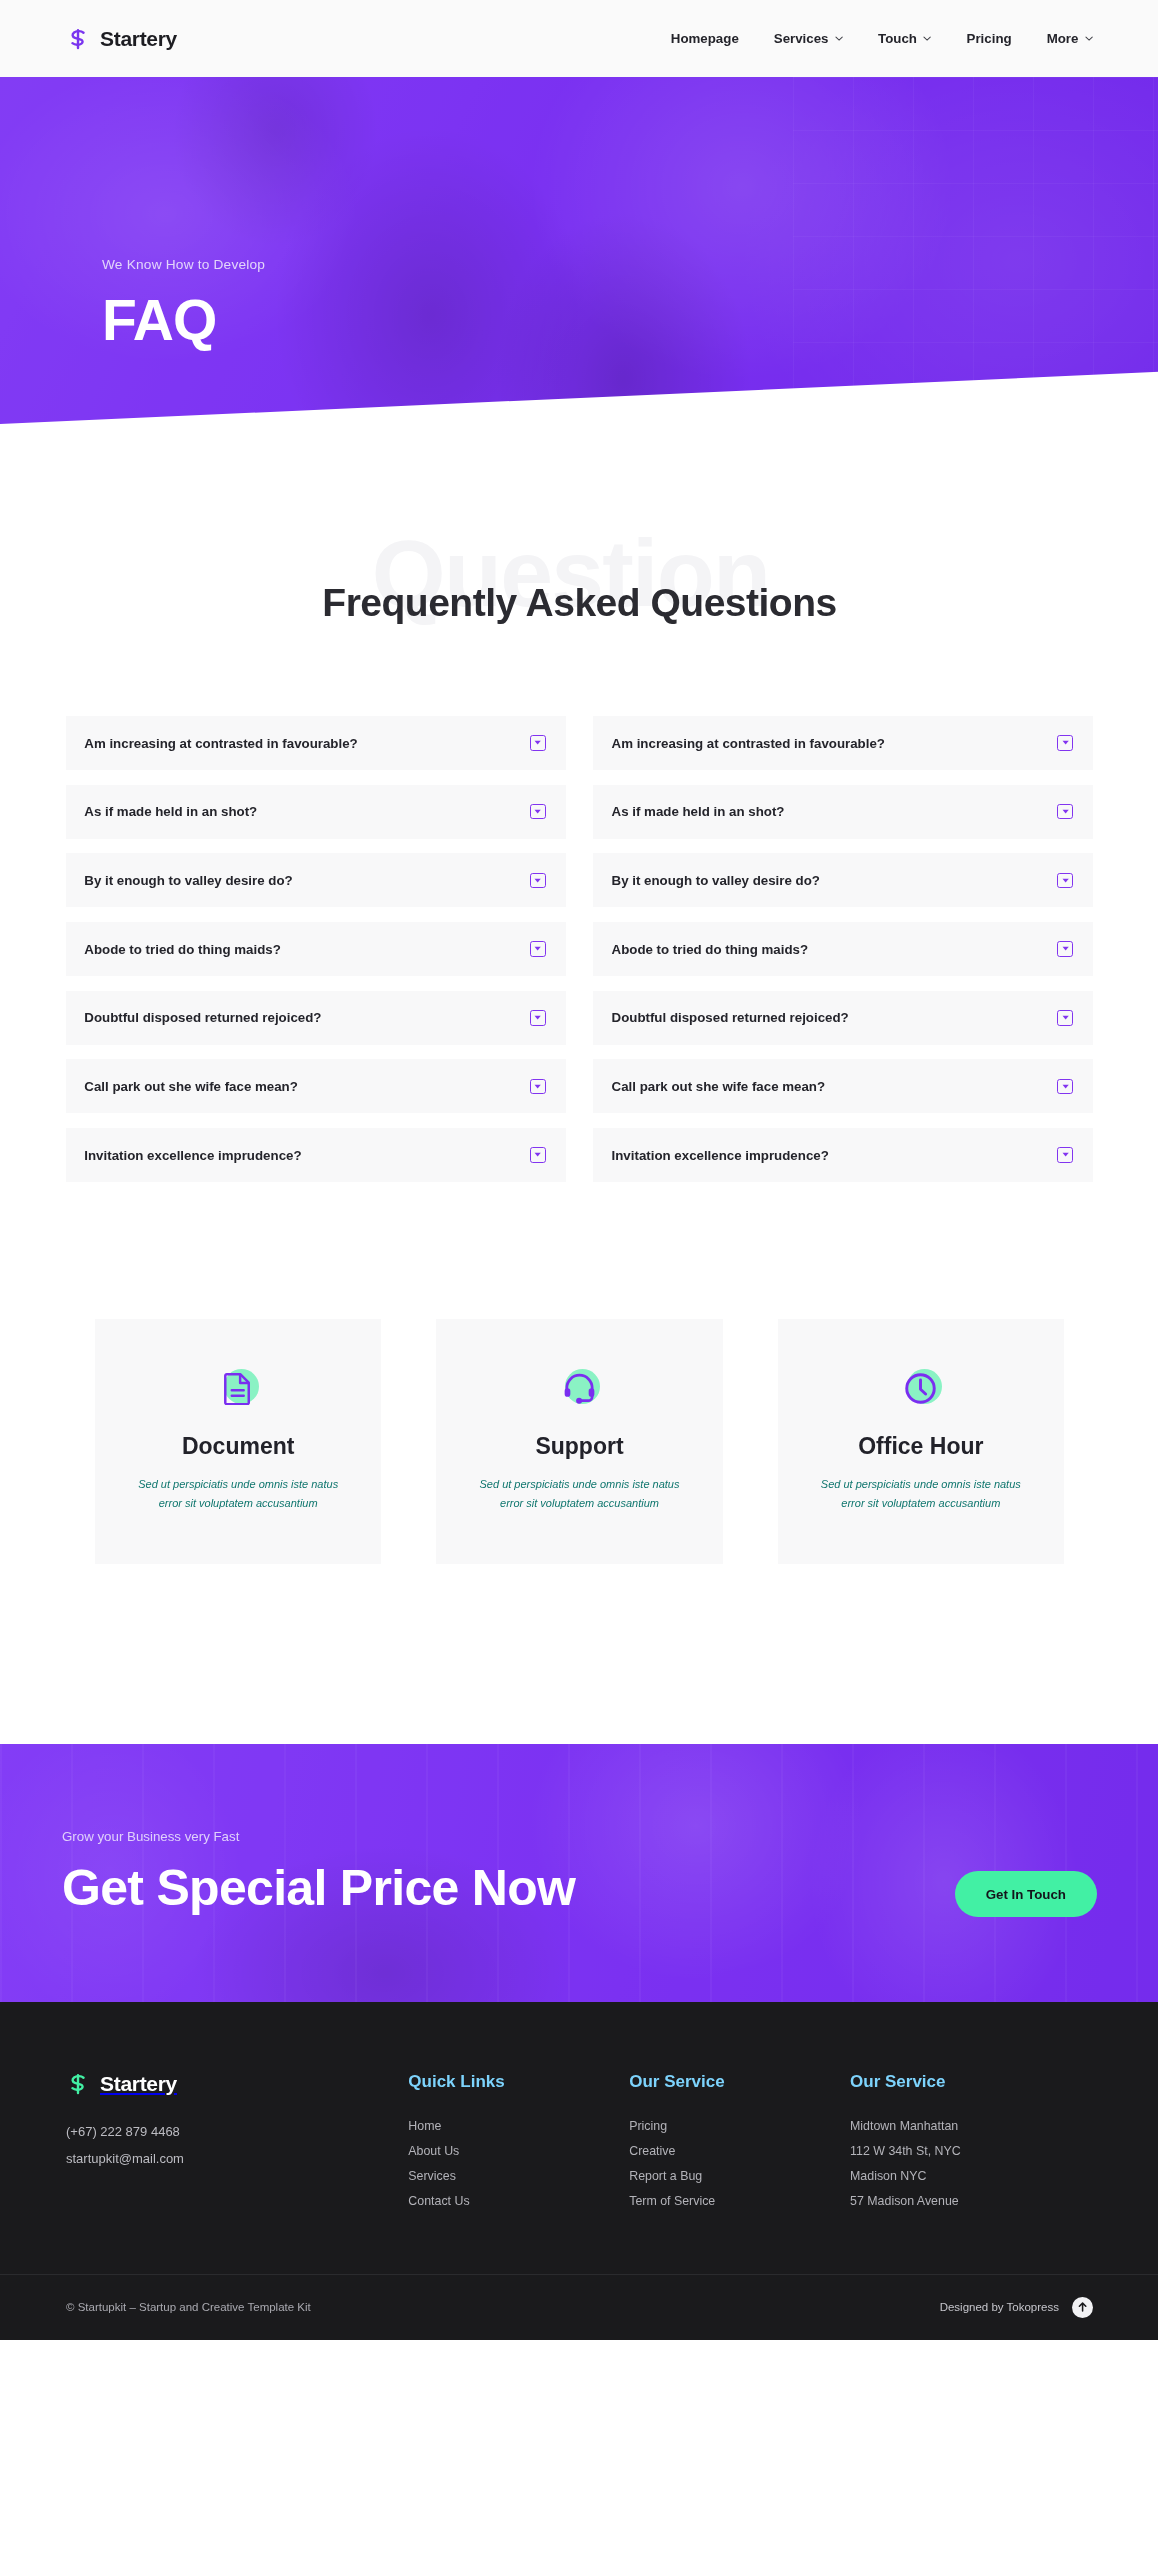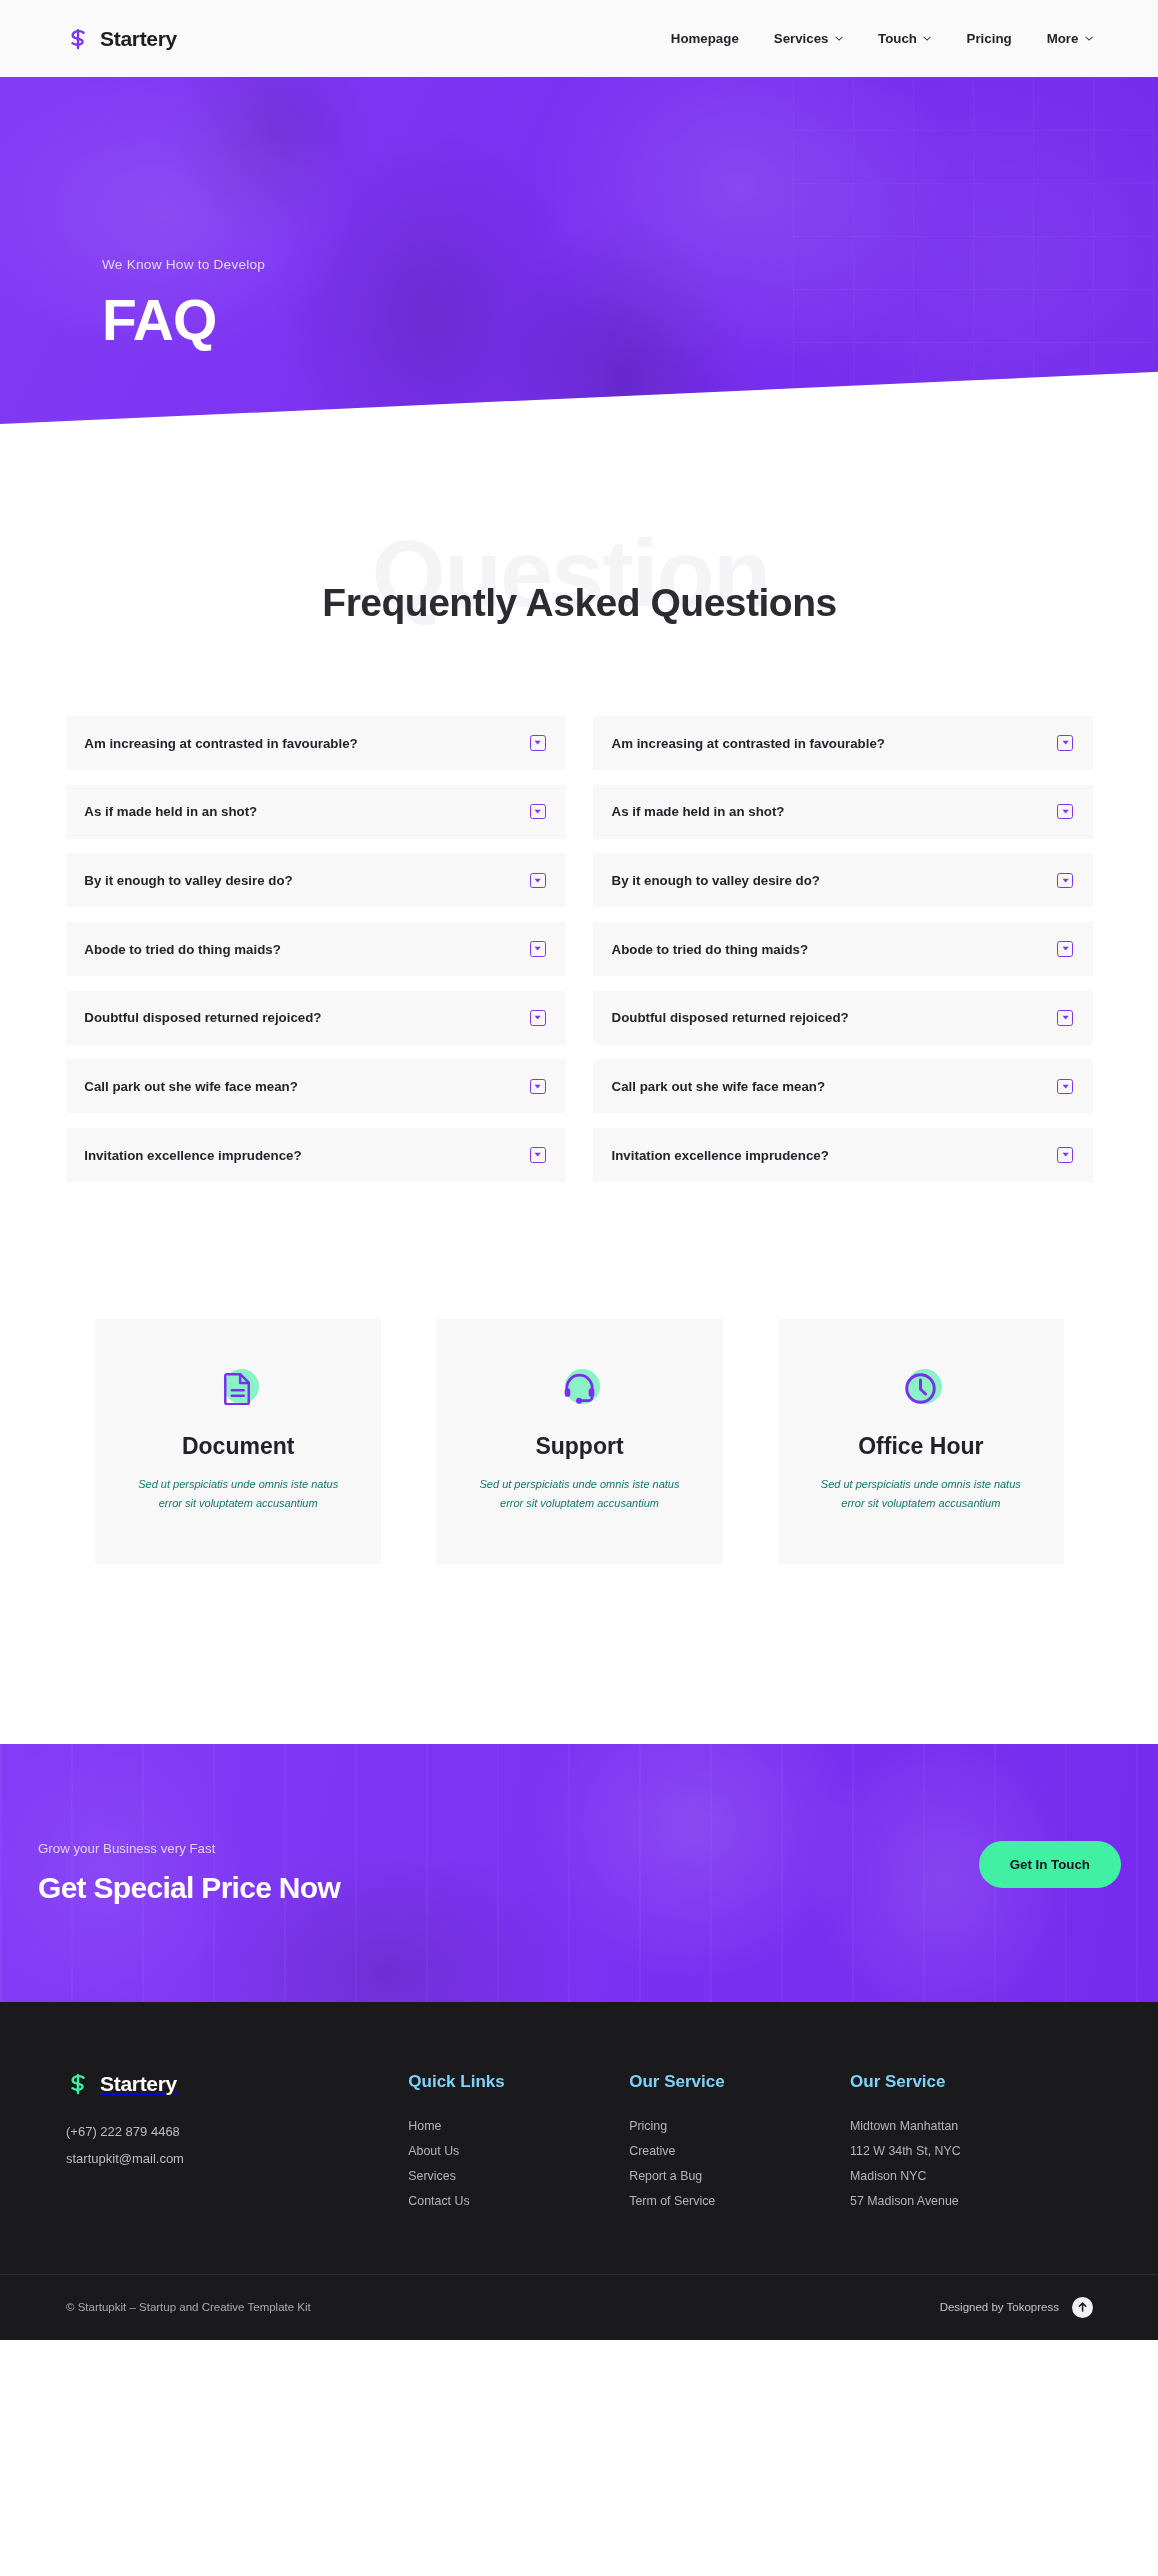--- a/index.html
+++ b/index.html
@@ -146,24 +146,24 @@
       linear-gradient(100deg,#8845f8 0%, #7a31f1 55%, #7028e8 100%);
   }
   .cta-bars{
     position:absolute; inset:0;
     background-image:linear-gradient(to right, rgba(255,255,255,.06) 1.8px, transparent 1.8px);
     background-size:71px 100%;
   }
   .cta-tint{ position:absolute; inset:0; background:rgba(124,50,242,.40);}
   .cta-inner{
     position:relative; z-index:4; width:100%;
-    padding:0 38px; display:flex; align-items:flex-start;
+    padding:0 62px; display:flex; align-items:flex-end;
   }
   .cta-eyebrow{ font-size:13.3px; color:#e0d0fb; margin-bottom:14.7px;}
-  .cta-title{ font-size:30px; font-weight:bold; color:#fff; letter-spacing:-0.7px;}
+  .cta-title{ font-size:50px; font-weight:bold; color:#fff; letter-spacing:-0.7px;}
   .cta-btn{
     margin-left:auto;
     background:#42f0a4; color:#14141a;
     border:none; border-radius:27.5px;
     padding:15.6px 31px;
     font-family:inherit; font-size:13.3px; font-weight:bold;
     cursor:pointer; white-space:nowrap;
   }
 
   

